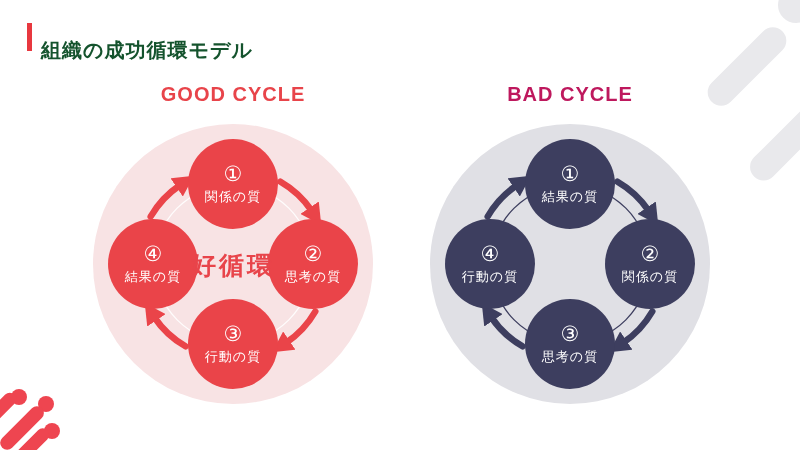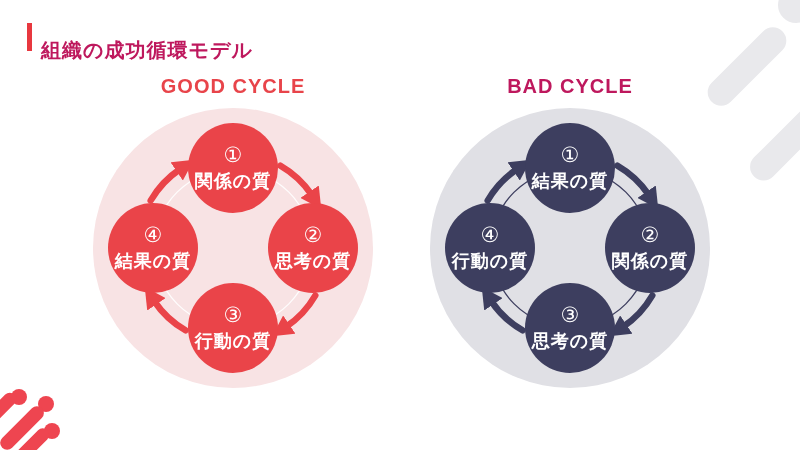--- a/index.html
+++ b/index.html
@@ -7,43 +7,43 @@
     position:relative;
     width:800px;height:450px;
     overflow:hidden;
     background:#ffffff;
     font-family:"Liberation Sans", sans-serif;
   }
 
   
   .title-bar{position:absolute;left:27px;top:23px;width:5px;height:28px;background:#e8383f}
   .page-title{position:absolute;left:41px;top:24px;font-size:20px;font-weight:bold;
-    color:#be185d;letter-spacing:1px;line-height:26px}
+    color:#14532d;letter-spacing:1px;line-height:26px}
 
   
   .panel{position:absolute;top:75px;width:300px;text-align:center}
   .panel.good{left:83px}
   .panel.bad{left:420px}
-  .heading{font-size:20px;font-weight:bold;letter-spacing:1px;line-height:23px;margin:0}
+  .heading{font-size:20px;font-weight:bold;letter-spacing:1px;line-height:23px;margin:8px}
   .good .heading{color:#e8444a}
   .bad .heading{color:#be185d}
 
   .diagram{position:relative;width:300px;height:300px;margin-top:0}
   .diagram svg{position:absolute;left:0;top:0}
 
   .node{position:absolute;width:90px;height:90px;border-radius:50%;
     color:#fff;display:flex;flex-direction:column;align-items:center;justify-content:center}
   .good .node{background:#ea4449}
   .bad  .node{background:#3d3e5f}
   .node.pos-top{left:105px;top:25px}
   .node.pos-right{left:185px;top:105px}
   .node.pos-bottom{left:105px;top:185px}
   .node.pos-left{left:25px;top:105px}
   .node .num{font-size:21px;line-height:23px}
-  .node .lbl{font-size:18px;font-weight:bold;margin-top:3px;letter-spacing:1px}
+  .node .lbl{font-size:13px;font-weight:normal;margin-top:3px;letter-spacing:1px}
 
   .center-label{position:absolute;left:0;right:0;top:135px;font-size:25px;
     font-weight:bold;letter-spacing:3px}
   .good .center-label{color:#e8444a}
   .bad .center-label{color:#3b3c5e}
 
   
   .deco{position:absolute;pointer-events:none}
   .capsule{border-radius:999px}
   .dot{border-radius:50%}
@@ -94,20 +94,21 @@
       <span class="lbl">思考の質</span>
     </div>
     <div class="node pos-bottom">
       <span class="num">③</span>
       <span class="lbl">行動の質</span>
     </div>
     <div class="node pos-left">
       <span class="num">④</span>
       <span class="lbl">結果の質</span>
     </div>
+    <div class="center-label">好循環</div>
   </div>
 </section>
 
 <section class="panel bad">
   <h2 class="heading">BAD CYCLE</h2>
   <div class="diagram">
     <svg width="300" height="300" viewBox="0 0 300 300">
       <defs>
         <marker id="ah-bad" markerWidth="3.4" markerHeight="3.4" refX="0.6" refY="1.7" orient="auto" markerUnits="strokeWidth">
           <path d="M0,0 L3.2,1.7 L0,3.4 z" fill="#3d3e5f"></path>

